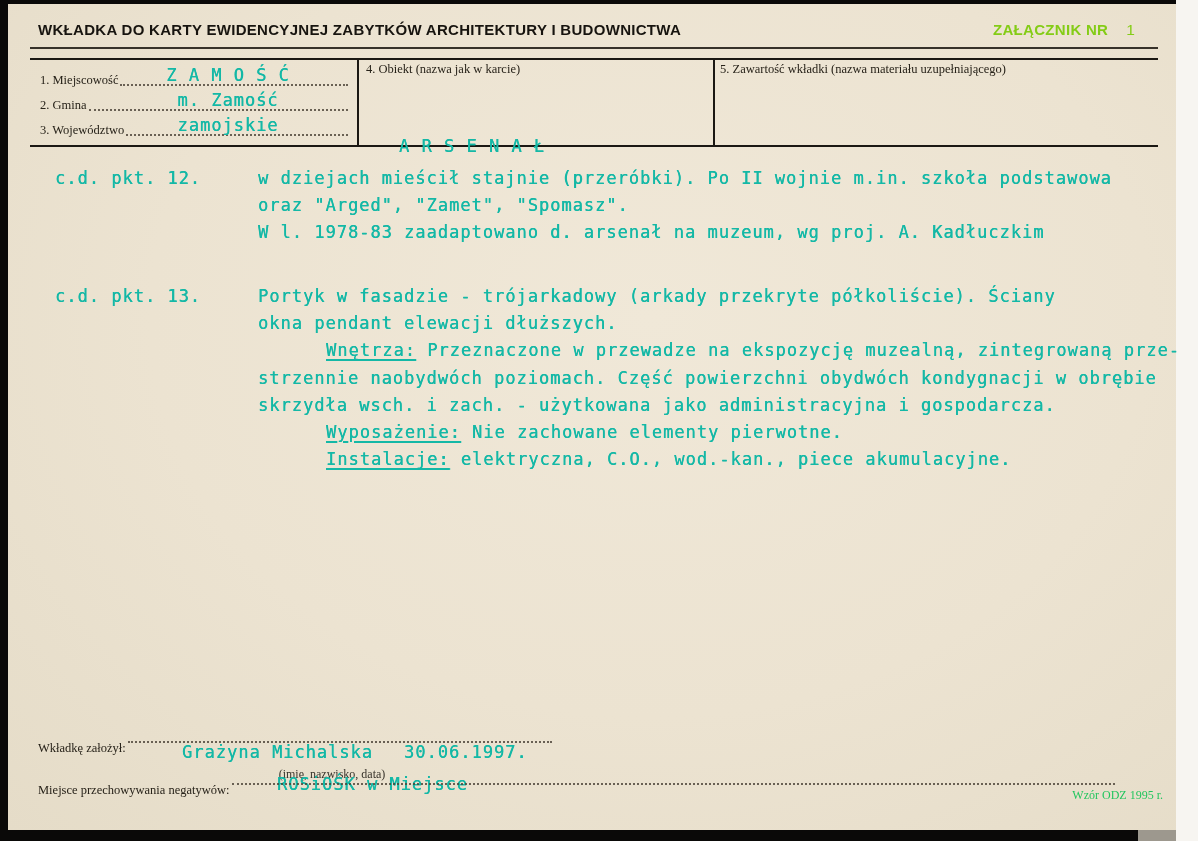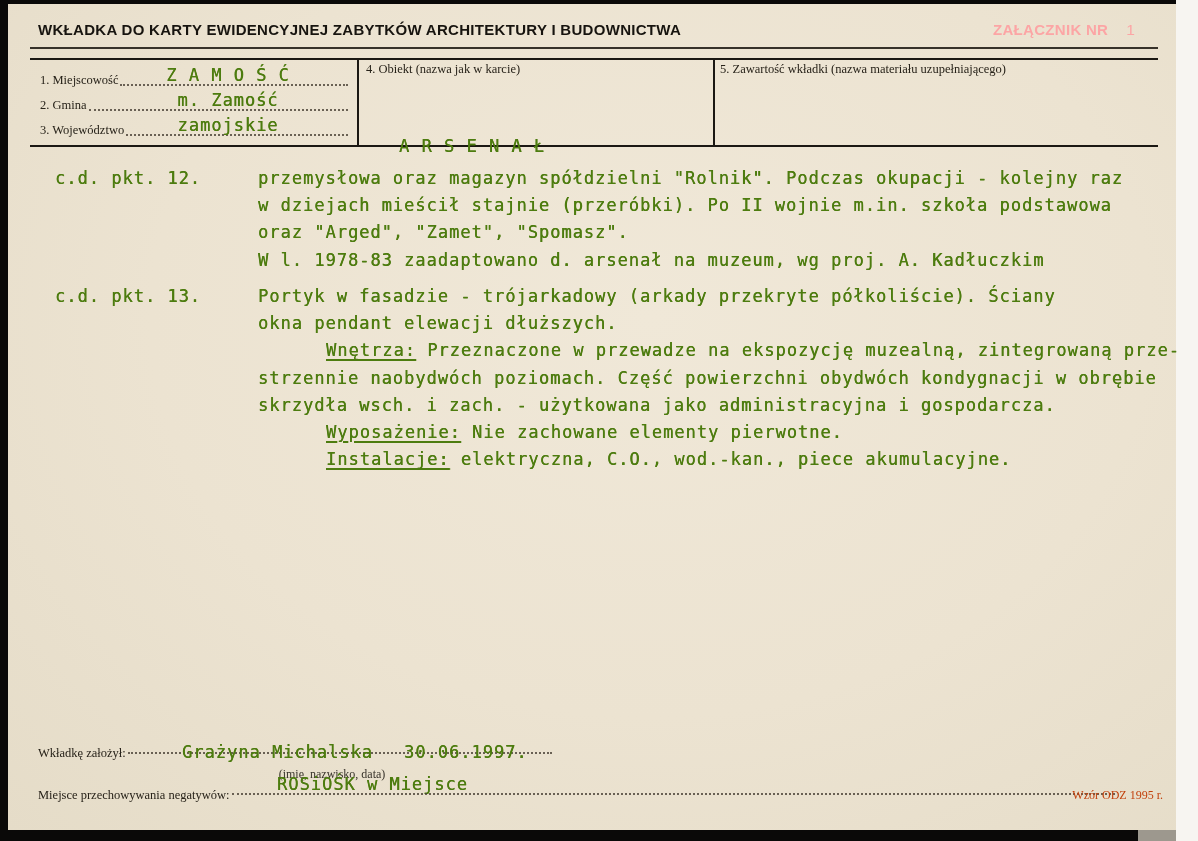--- a/index.html
+++ b/index.html
@@ -10,57 +10,57 @@
   }
   .edge-right{position:absolute;right:0;top:0;width:22px;height:100%;background:#f7f5f1;}
   .edge-gray{position:absolute;left:1138px;top:828px;width:40px;height:13px;background:#9d988e;}
   .paper{
     position:absolute;left:8px;top:4px;width:1168px;height:826px;
     background:radial-gradient(ellipse at 55% 38%, #f0e8d8 0%, #ece3d1 55%, #e5dcc8 100%);
   }
   
   .doc-title{position:absolute;left:38px;top:21px;font-size:15px;font-weight:bold;
     letter-spacing:.3px;color:#17140f;}
-  .attachment{position:absolute;left:993px;top:21px;font-size:15px;font-weight:bold;color:#fca5a5;letter-spacing:.3px;}
+  .attachment{position:absolute;left:993px;top:21px;font-size:15px;font-weight:bold;color:#84cc16;letter-spacing:.3px;}
   .attachment .num{font-weight:normal;margin-left:18px;font-size:15.5px;}
   .header-rule{position:absolute;left:30px;top:47px;width:1128px;height:1.5px;background:#37322a;}
   
   .formbox{position:absolute;left:30px;top:58px;width:1128px;height:85px;
     border-top:2.5px solid #1b1813;border-bottom:2.5px solid #1b1813;}
   .vline{position:absolute;top:0;bottom:0;width:1.5px;background:#1b1813;}
   .v1{left:327px;} .v2{left:683px;}
   .serif{font-family:"Liberation Serif",serif;color:#272219;font-size:12.5px;}
   .field-row{position:absolute;left:40px;width:308px;height:27px;display:flex;align-items:flex-end;}
   .fr1{top:61px;} .fr2{top:86px;} .fr3{top:111px;}
   .leader{flex:1;border-bottom:2px dotted rgba(72,64,52,.8);margin-bottom:2px;margin-left:2px;}
   .fval{position:absolute;left:70px;right:2px;bottom:3px;text-align:center;}
   .cell-label{position:absolute;}
   .c4l{left:366px;top:62px;} .c5l{left:720px;top:62px;}
   .c4v{position:absolute;left:399px;top:90px;margin-top:46px;}
   
   .t{font-family:"DejaVu Sans Mono","Liberation Mono",monospace;font-size:17px;
-     letter-spacing:1px;color:#4d7c0f;text-shadow:.3px 0 0 currentColor;white-space:pre;}
+     letter-spacing:1px;color:#14b8a6;text-shadow:.3px 0 0 currentColor;white-space:pre;}
   .tline{line-height:27.2px;}
   .tline.indent{padding-left:68px;}
   .ul{text-decoration:underline;text-underline-offset:3px;text-decoration-thickness:1.5px;}
   .para-label{position:absolute;left:55px;line-height:27.2px;}
   .pl12{top:165px;} .pl13{top:283px;}
   .para-lines{position:absolute;left:258px;}
   .pn12{top:165px;} .pn13{top:283px;}
   
-  .footer-row{position:absolute;display:flex;align-items:center;}
+  .footer-row{position:absolute;display:flex;align-items:flex-start;}
   .founder-row{left:38px;top:741px;width:514px;height:25px;}
   .negatives-row{left:38px;top:783px;width:1077px;height:24px;}
   .founder-name{position:absolute;left:182px;top:742px;}
   .founder-date{position:absolute;left:404px;top:742px;}
   .founder-hint{position:absolute;left:152px;top:767px;width:360px;text-align:center;
     font-family:"Liberation Serif",serif;font-size:12px;color:#37322a;}
   .negatives-value{position:absolute;left:277px;top:774px;}
   .template-note{position:absolute;left:1013px;top:788px;width:150px;text-align:right;
-    font-family:"Liberation Serif",serif;font-size:12px;color:#c2410c;}
+    font-family:"Liberation Serif",serif;font-size:12px;color:#22c55e;}
 </style>
 </head>
 <body>
 
 <div class="canvas">
   <div class="edge-gray"></div>
   <div class="edge-right"></div>
   <div class="paper"></div>
 
   <div class="doc-title">WKŁADKA DO KARTY EWIDENCYJNEJ ZABYTKÓW ARCHITEKTURY I BUDOWNICTWA</div>
@@ -89,21 +89,20 @@
     <span class="leader"></span>
     <span class="fval t">zamojskie</span>
   </div>
 
   <div class="cell-label serif c4l">4. Obiekt  (nazwa jak w karcie)</div>
   <div class="c4v t">A R S E N A Ł</div>
   <div class="cell-label serif c5l">5. Zawartość wkładki  (nazwa materiału uzupełniającego)</div>
 
   <div class="para-label t pl12">c.d. pkt. 12.</div>
   <div class="para-lines pn12">
-      <div class="tline t">przemysłowa oraz magazyn spółdzielni "Rolnik". Podczas okupacji - kolejny raz</div>
       <div class="tline t">w dziejach mieścił stajnie (przeróbki). Po II wojnie m.in. szkoła podstawowa</div>
       <div class="tline t">oraz "Arged", "Zamet", "Spomasz".</div>
       <div class="tline t">W l. 1978-83 zaadaptowano d. arsenał na muzeum, wg proj. A. Kadłuczkim</div>
     </div>
 
   <div class="para-label t pl13">c.d. pkt. 13.</div>
   <div class="para-lines pn13">
       <div class="tline t">Portyk w fasadzie - trójarkadowy (arkady przekryte półkoliście). Ściany</div>
       <div class="tline t">okna pendant elewacji dłuższych.</div>
       <div class="tline t indent"><span class="ul">Wnętrza:</span> Przeznaczone w przewadze na ekspozycję muzealną, zintegrowaną prze-</div>

